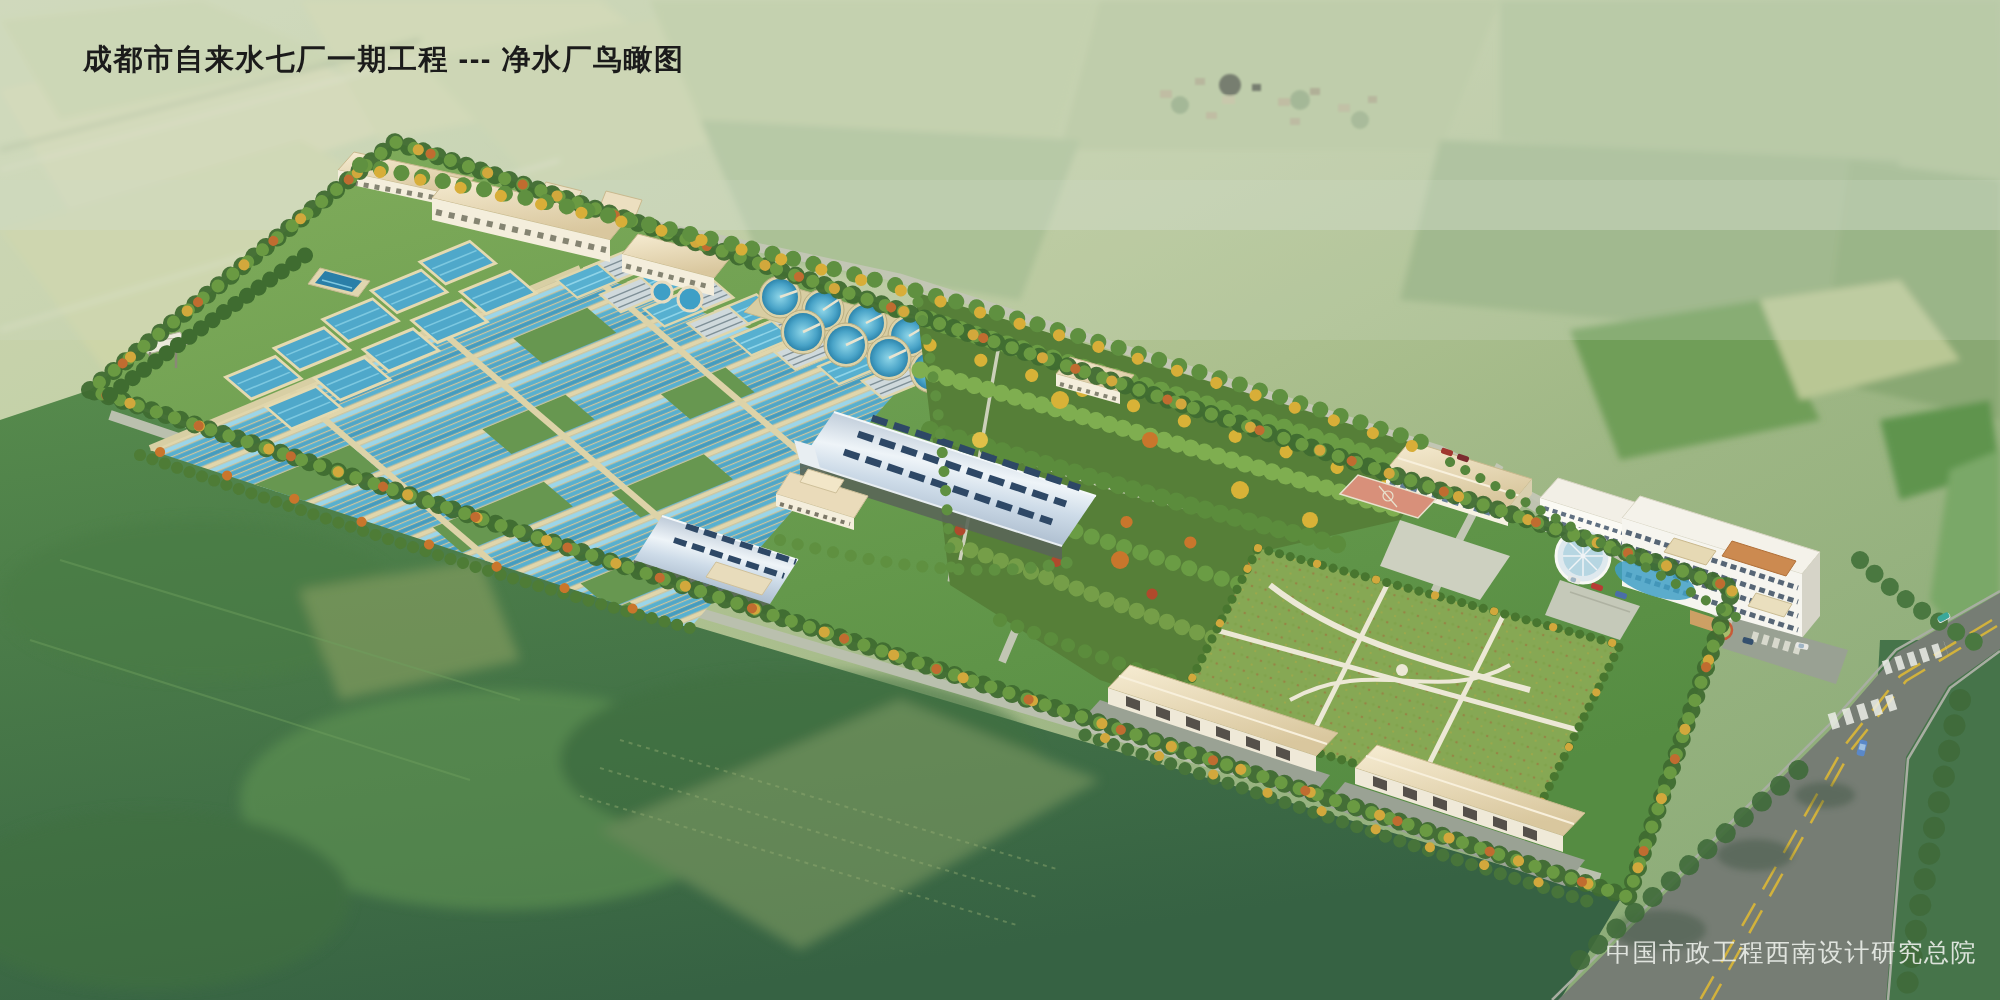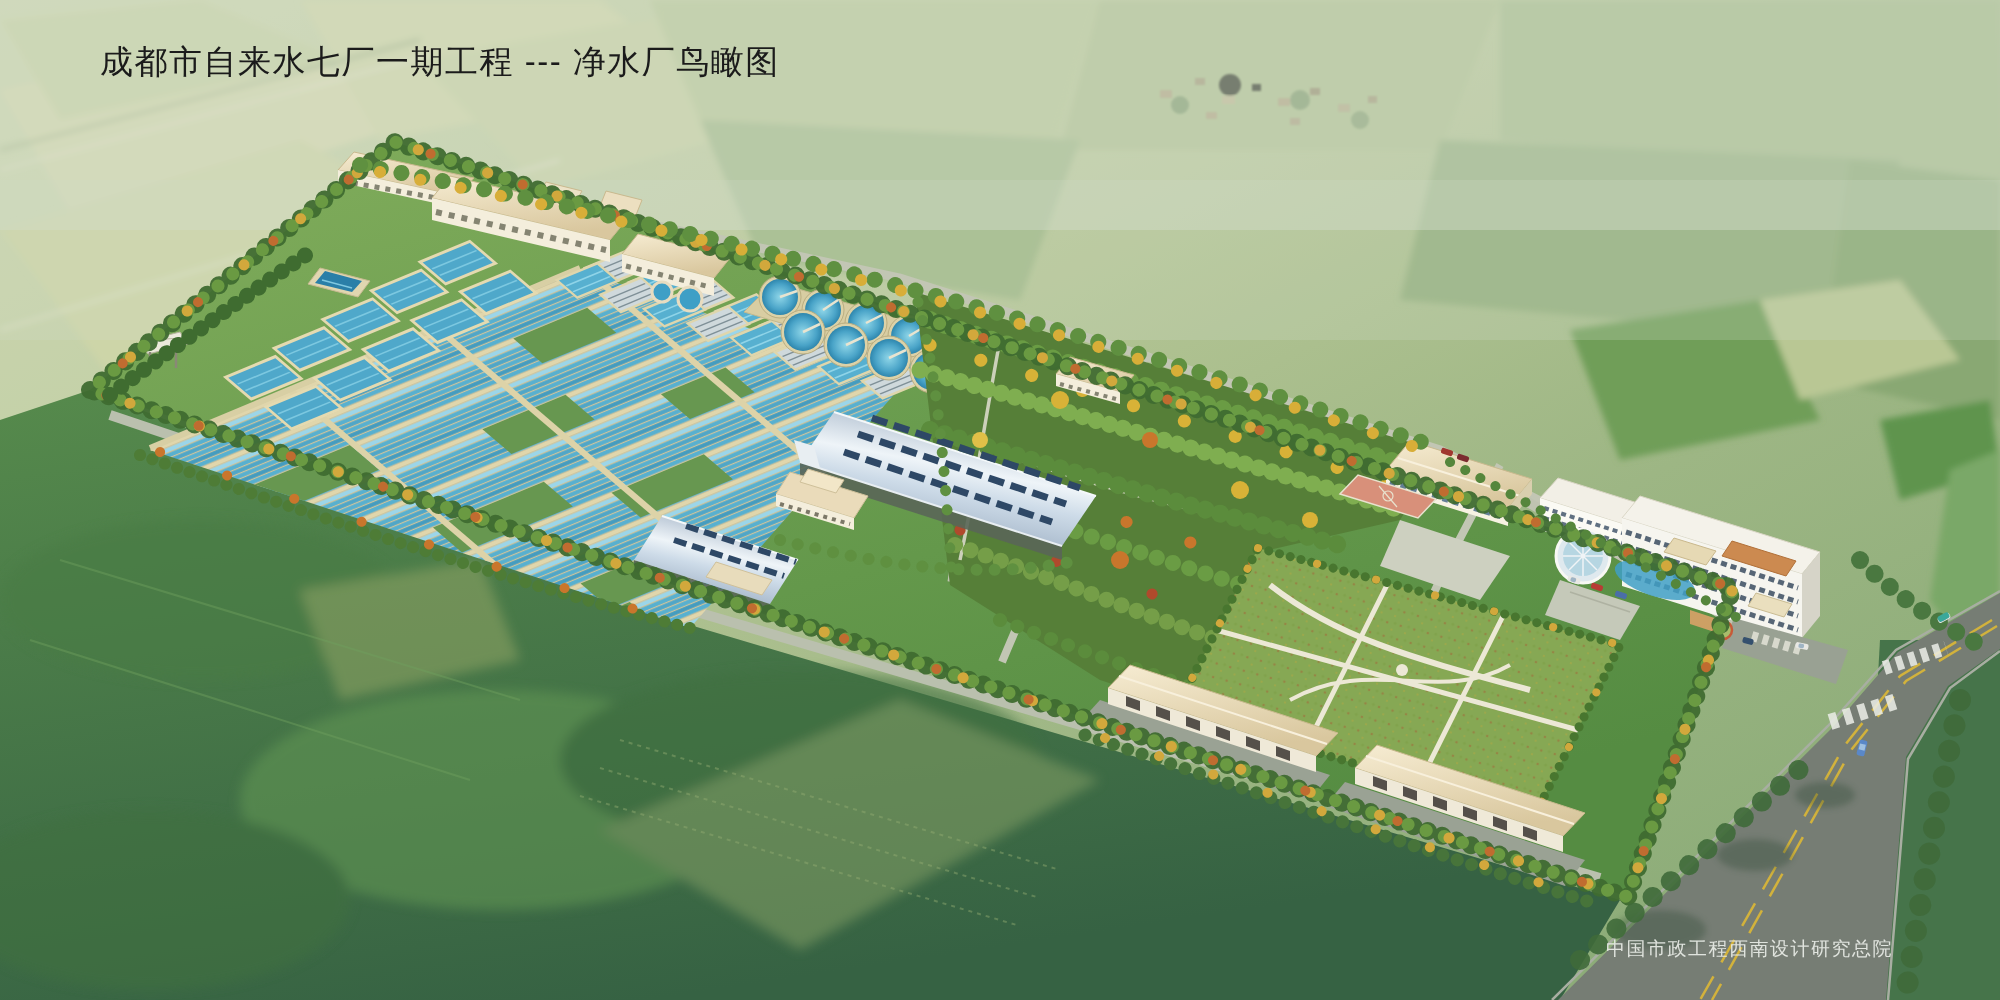--- a/index.html
+++ b/index.html
@@ -2,22 +2,22 @@
 <html><head>
 <meta charset="utf-8">
 <style>
   html,body{margin:0;padding:0;}
   body{width:2000px;height:1000px;position:relative;overflow:hidden;background:#b8c79c;
        font-family:"Liberation Sans", sans-serif;}
   #stage{position:absolute;left:0;top:0;width:2000px;height:1000px;}
   svg{display:block;}
   .td{fill:none;stroke-linecap:round;}
   .overlay-text{position:absolute;white-space:nowrap;}
-  #title{left:100px;top:40px;font-size:33px;font-weight:normal;color:#1b1b1b;letter-spacing:1.5px;}
-  #credit{left:1606px;top:936px;font-size:19px;color:rgba(233,237,231,0.92);letter-spacing:1.5px;}
+  #title{left:83px;top:40px;font-size:29px;font-weight:bold;color:#1b1b1b;letter-spacing:1.5px;}
+  #credit{left:1606px;top:936px;font-size:25px;color:rgba(233,237,231,0.92);letter-spacing:1.5px;}
 </style>
 </head>
 <body>
 
 <div id="stage">
 <svg viewBox="0 0 2000 1000" width="2000" height="1000">
 <defs>
   <linearGradient id="bgG" x1="0" y1="0" x2="1" y2="1">
     <stop offset="0" stop-color="#ccd6ae"></stop>
           <stop offset="0.35" stop-color="#b9c898"></stop>

